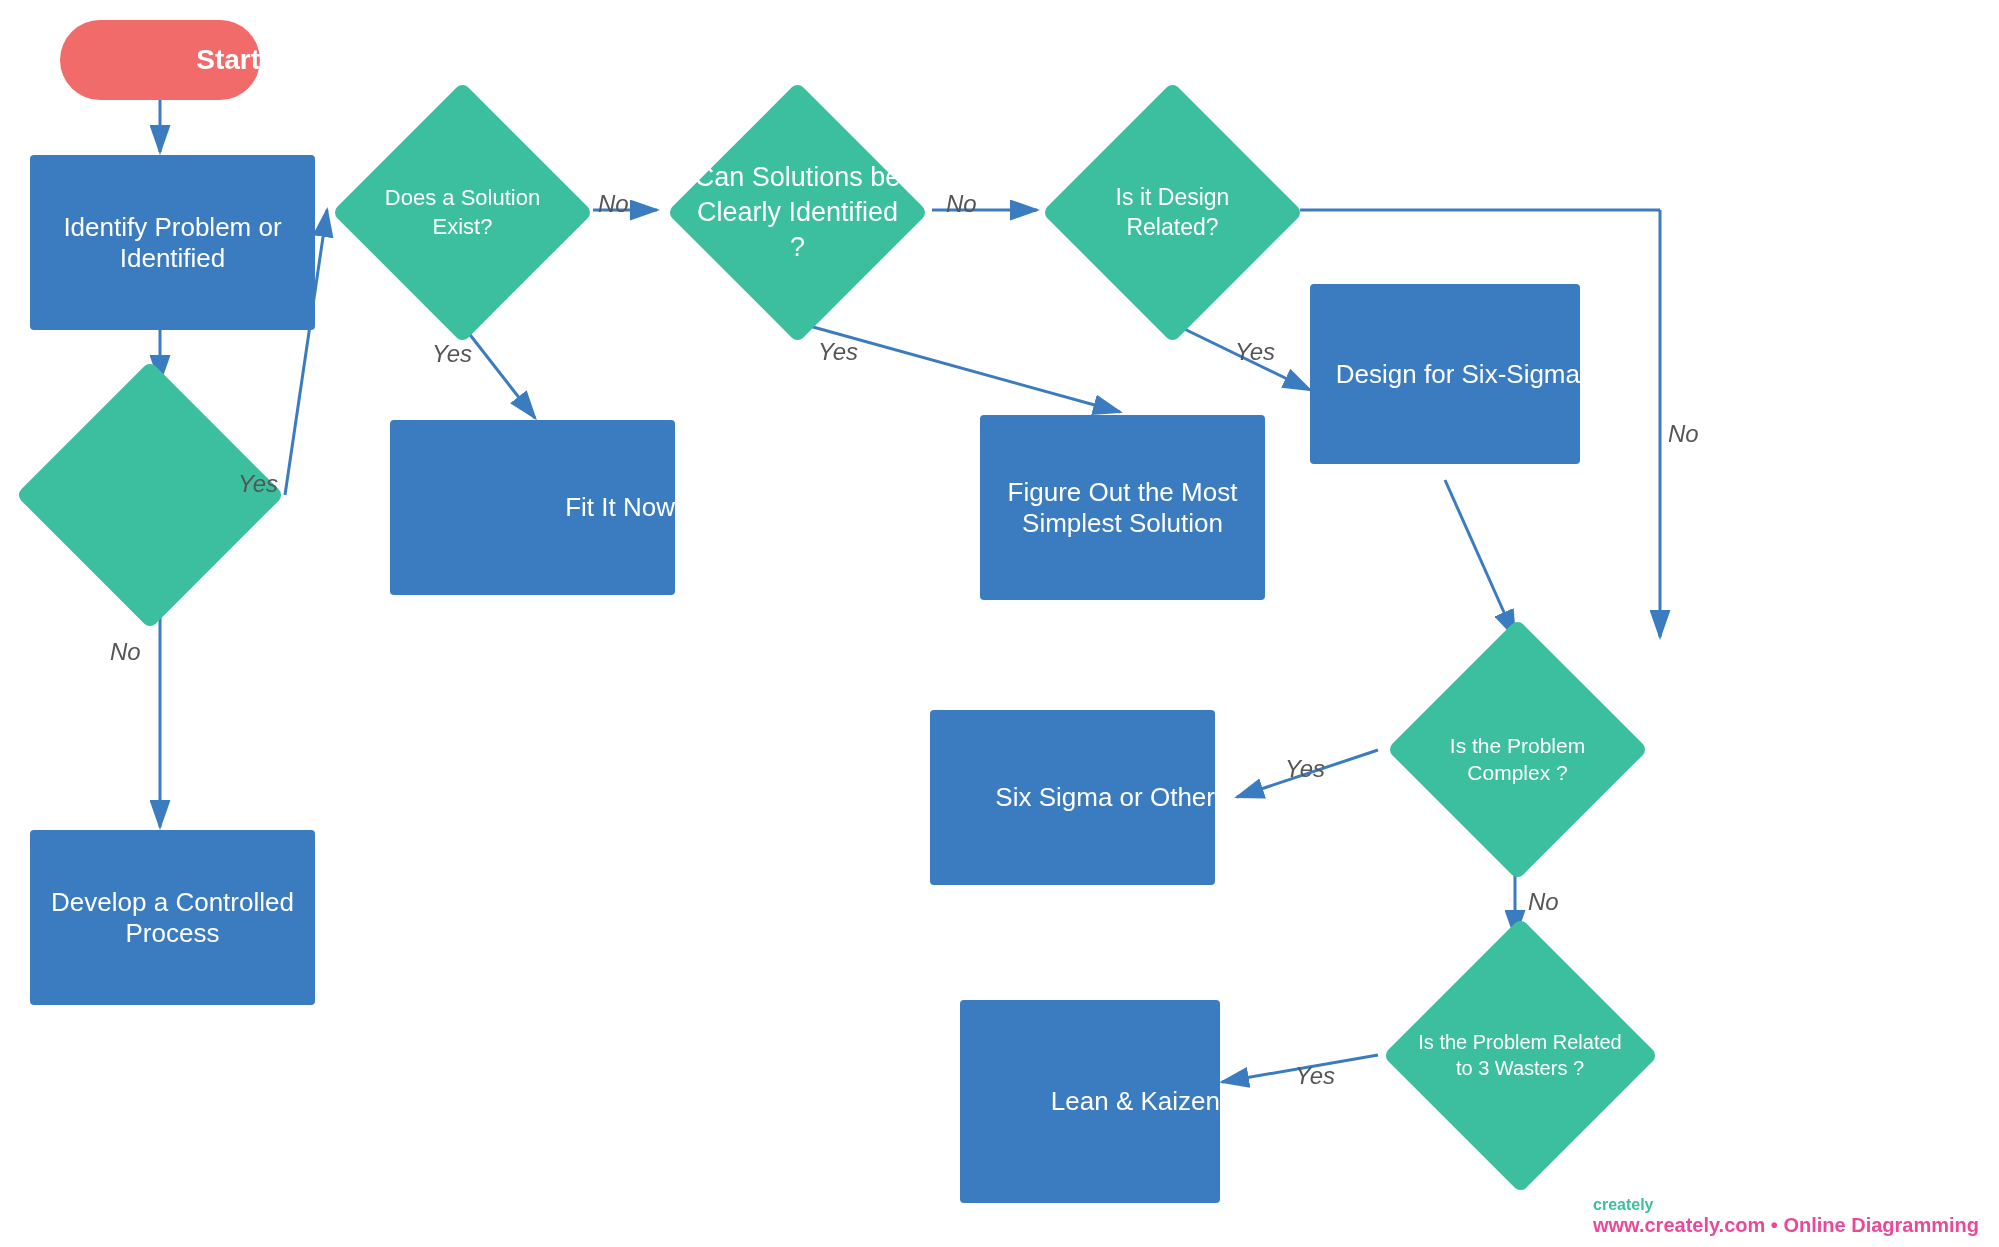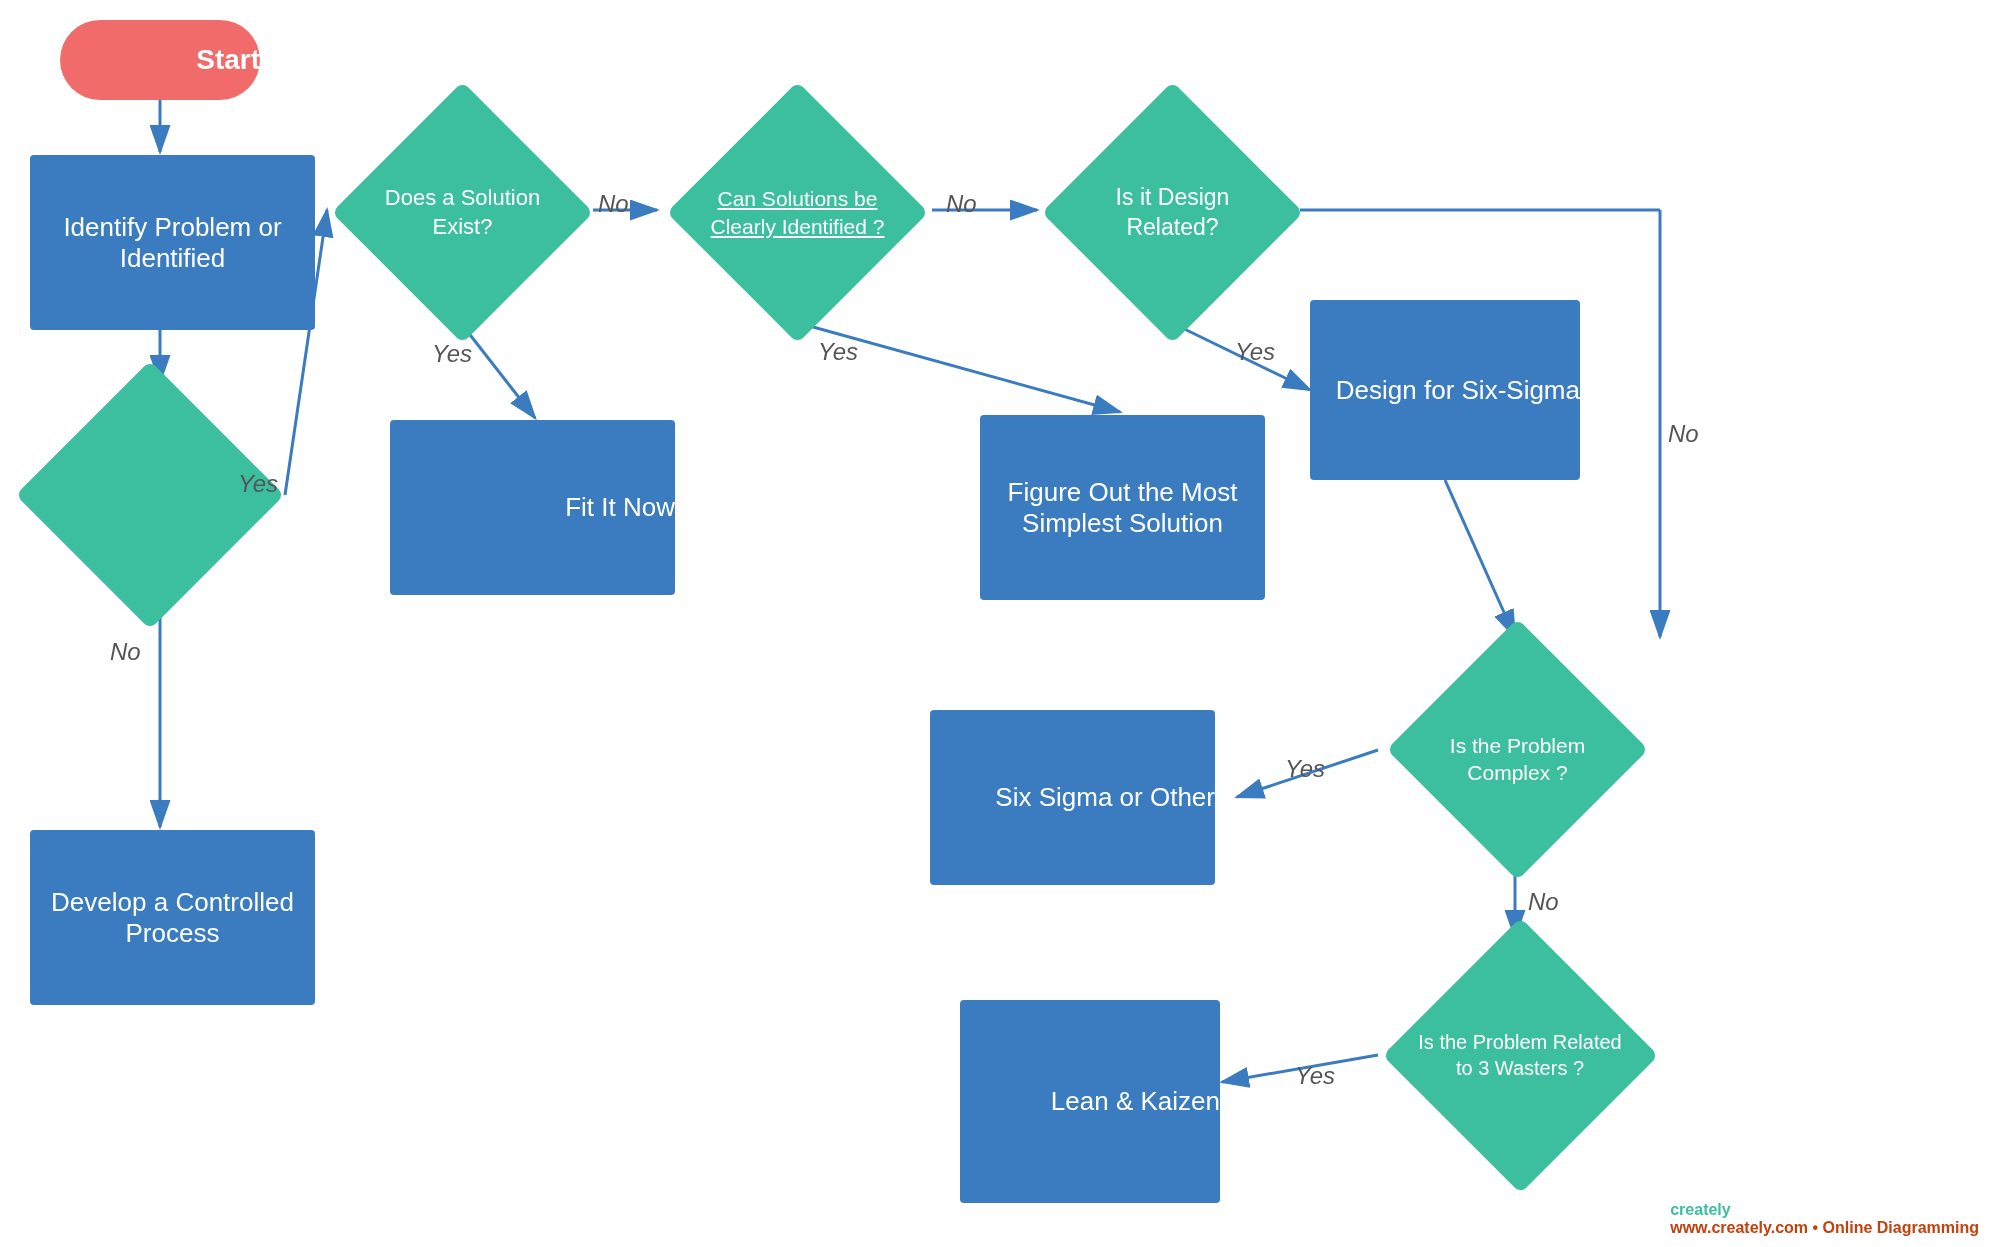--- a/index.html
+++ b/index.html
@@ -161,33 +161,33 @@
     <div class="diamond" style="width:185px; height:185px; border-radius:8px;"></div>
     <span class="diamond-text" style="font-size:22px;">Does a Solution Exist?</span>
   </div>
 
   <div class="shape rect" style="left:390px; top:420px; width:285px; height:175px;">
     <span>Fit It Now</span>
   </div>
 
   <div class="diamond-wrap" style="left:660px; top:100px; width:275px; height:225px;">
     <div class="diamond" style="width:185px; height:185px; border-radius:8px;"></div>
-    <span class="diamond-text" style="font-size:21px;text-decoration:underline;">Can Solutions be Clearly Identified ?</span>
+    <span class="diamond-text" style="font-size:27px;">Can Solutions be Clearly Identified ?</span>
   </div>
 
   <div class="shape rect" style="left:980px; top:415px; width:285px; height:185px;">
     <span>Figure Out the Most Simplest Solution</span>
   </div>
 
   <div class="diamond-wrap" style="left:1040px; top:100px; width:265px; height:225px;">
     <div class="diamond" style="width:185px; height:185px; border-radius:8px;"></div>
     <span class="diamond-text" style="font-size:23px;">Is it Design Related?</span>
   </div>
 
-  <div class="shape rect" style="left:1310px; top:300px; width:270px; height:180px;">
+  <div class="shape rect" style="left:1310px; top:284px; width:270px; height:180px;">
     <span>Design for Six-Sigma</span>
   </div>
 
   <div class="diamond-wrap" style="left:1380px; top:637px; width:275px; height:225px;">
     <div class="diamond" style="width:185px; height:185px; border-radius:8px;"></div>
     <span class="diamond-text" style="font-size:21px;margin-top:19px;">Is the Problem Complex ?</span>
   </div>
 
   <div class="shape rect" style="left:930px; top:710px; width:285px; height:175px;">
     <span>Six Sigma or Other</span>
@@ -220,16 +220,16 @@
 
   <div class="label-text" style="left:1528px; top:888px;">No</div>
 
   <div class="label-text" style="left:1295px; top:1062px;">Yes</div>
 
   <div class="label-text" style="left:110px; top:638px;">No</div>
 
   <div class="watermark">
     <span>creately</span>
     <br>
-    <span style="color:#c2410c; font-size:16px;margin-top:39px;">www.creately.com • Online Diagramming</span>
+    <span style="color:#ec4899; font-size:20px;margin-top:39px;">www.creately.com • Online Diagramming</span>
   </div>
 
 </div>
 
 </body></html>

